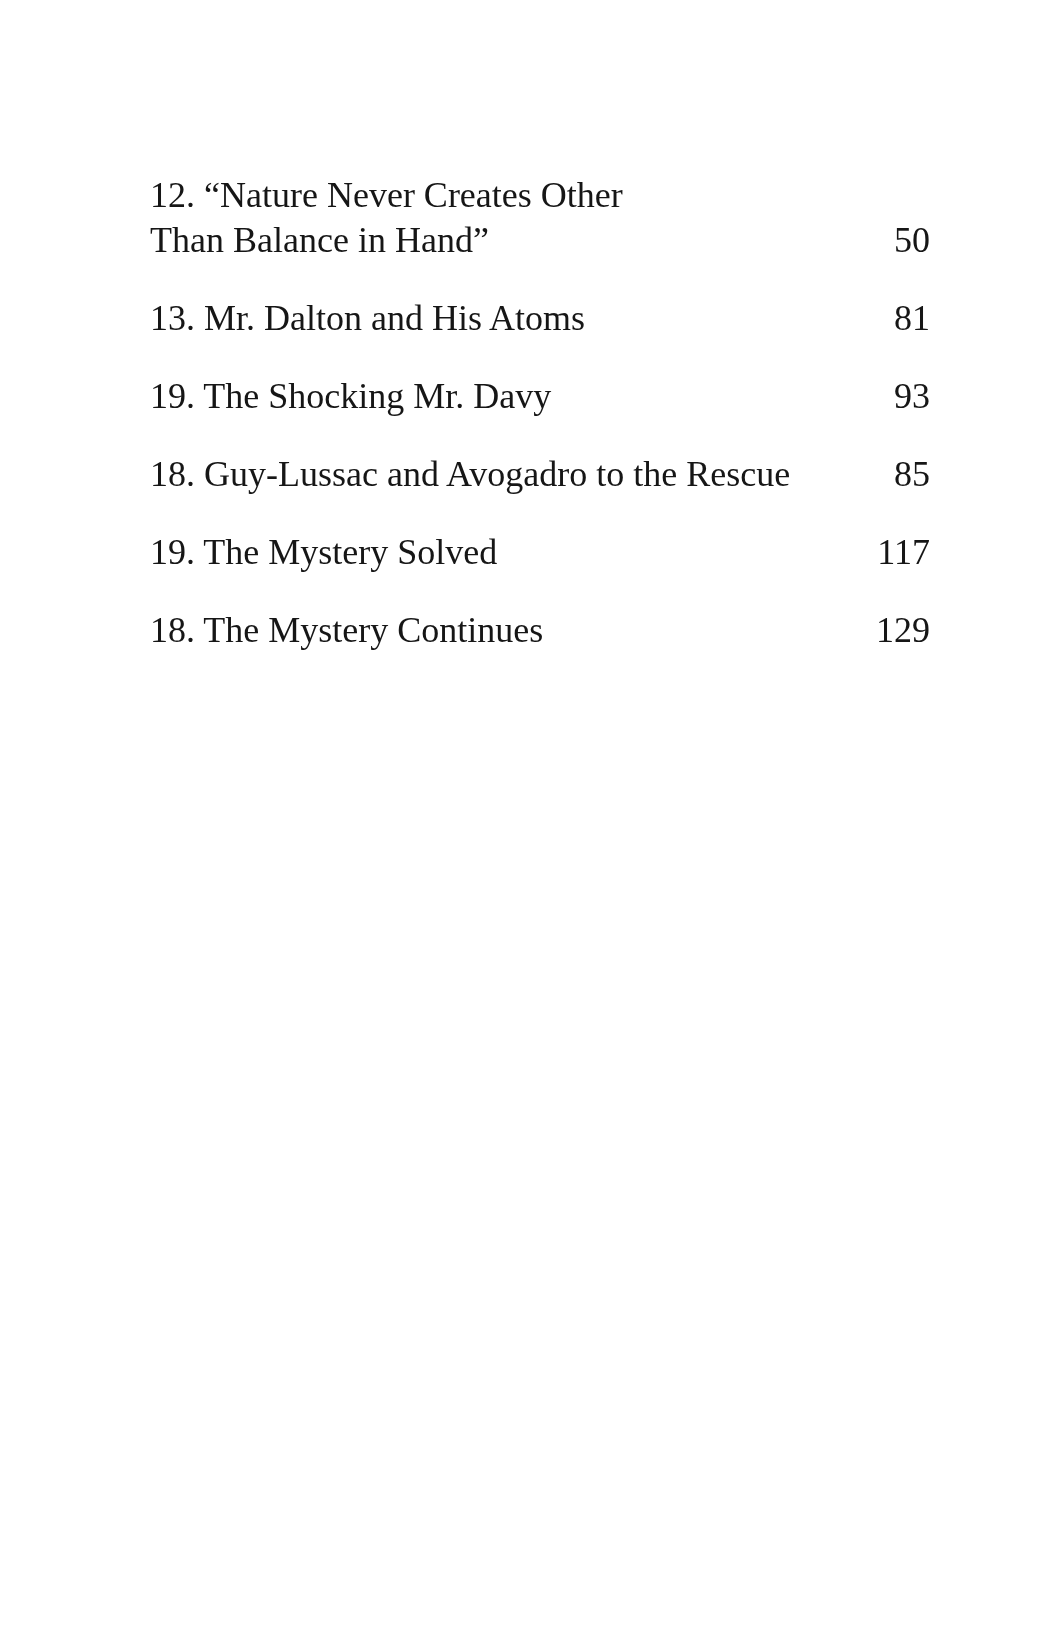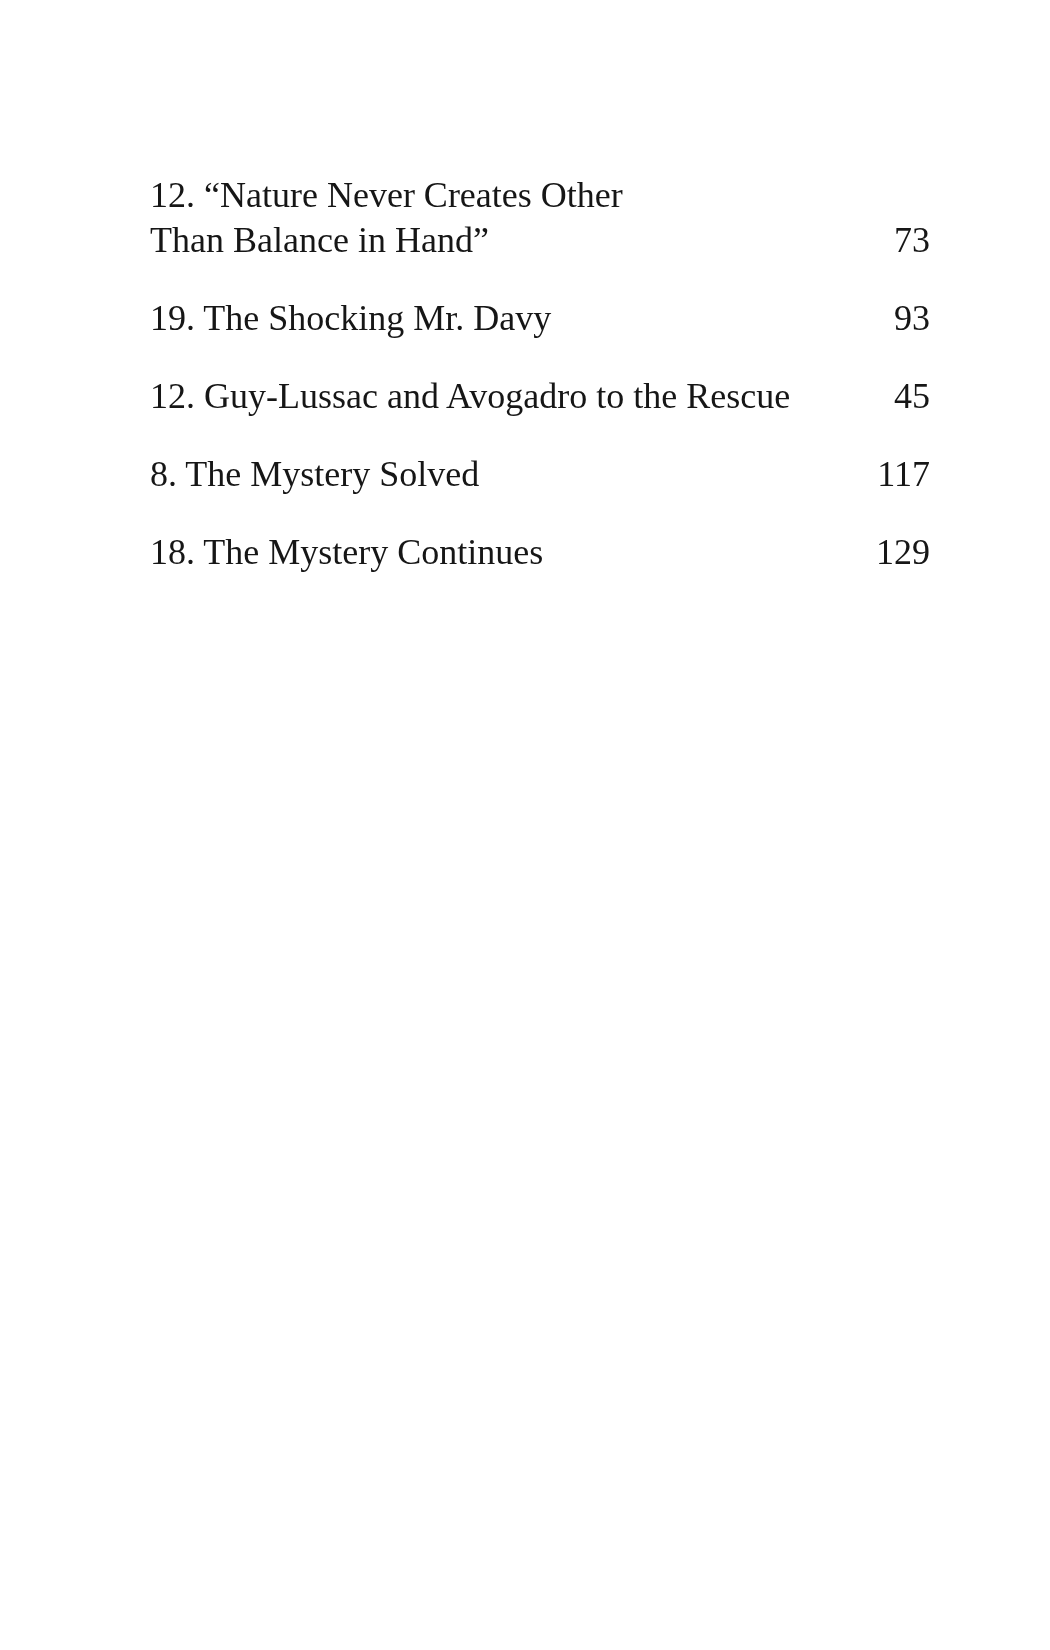--- a/index.html
+++ b/index.html
@@ -43,42 +43,48 @@
 </head>
 <body>
 
 <div class="toc">
 
   <div class="toc-row">
     <div class="toc-title">
       <span class="l1">12. “Nature Never Creates Other</span>
       <span class="l2">Than Balance in Hand”</span>
     </div>
-    <div class="toc-pagenum">73</div>
+    <div class="toc-pagenum">50</div>
   </div>
 
+  <div class="toc-row">
+    <div class="toc-title">
+      <span class="l1">13. Mr. Dalton and His Atoms</span>
+    </div>
+    <div class="toc-pagenum">81</div>
+  </div>
 
   <div class="toc-row">
     <div class="toc-title">
       <span class="l1">19. The Shocking Mr. Davy</span>
     </div>
     <div class="toc-pagenum">93</div>
   </div>
 
   <div class="toc-row">
     <div class="toc-title">
-      <span class="l1">12. Guy-Lussac and Avogadro to the Rescue</span>
+      <span class="l1">18. Guy-Lussac and Avogadro to the Rescue</span>
     </div>
-    <div class="toc-pagenum">45</div>
+    <div class="toc-pagenum">85</div>
   </div>
 
 
   <div class="toc-row">
     <div class="toc-title">
-      <span class="l1">8. The Mystery Solved</span>
+      <span class="l1">19. The Mystery Solved</span>
     </div>
     <div class="toc-pagenum">117</div>
   </div>
 
   <div class="toc-row">
     <div class="toc-title">
       <span class="l1">18. The Mystery Continues</span>
     </div>
     <div class="toc-pagenum">129</div>
   </div>

